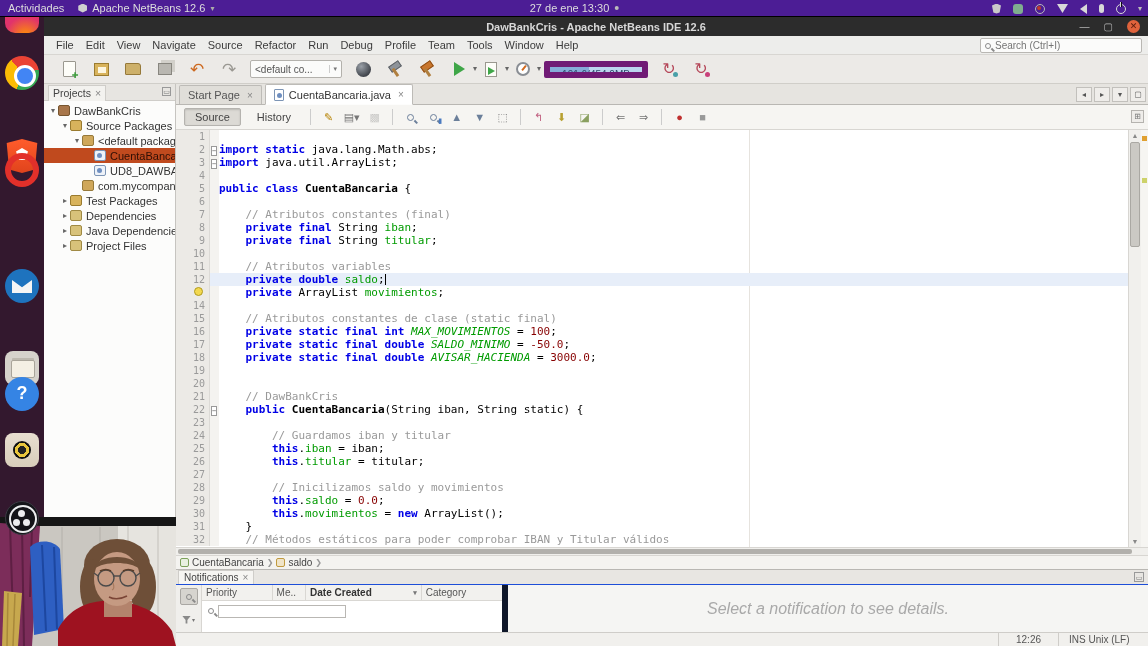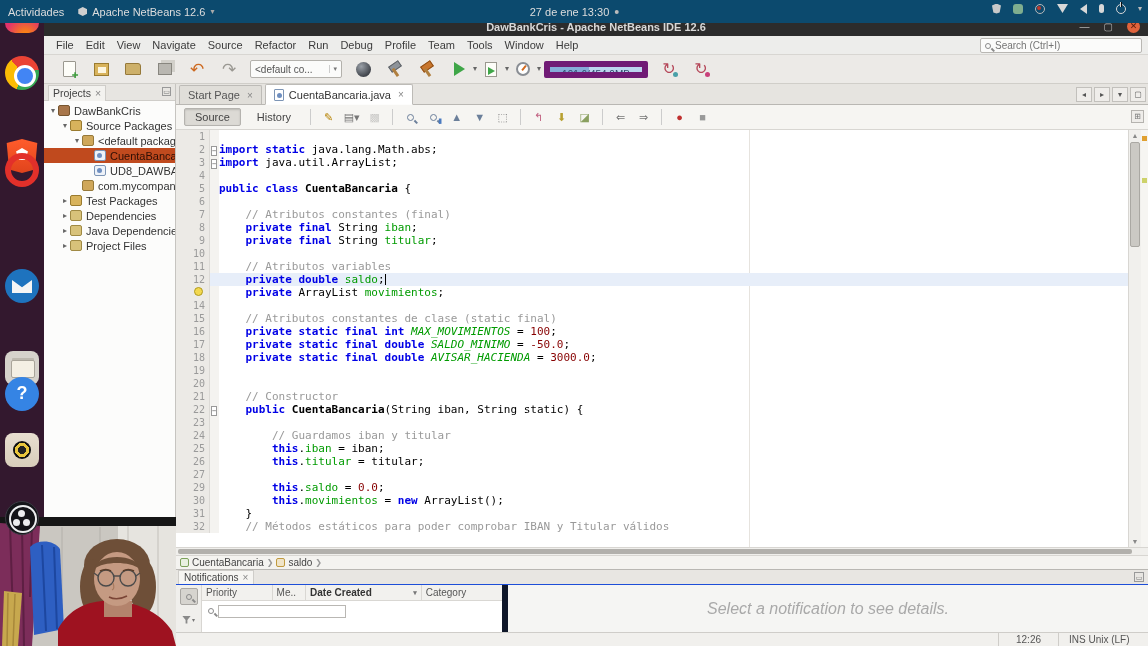--- a/index.html
+++ b/index.html
@@ -5,21 +5,21 @@
   :root{
     --sel-orange:#c04a1e; --kw:#0000e6; --cm:#999999; --fld:#009b00;
     --num:#870000; --curline:#e7eef9; --rungreen:#3fa648; --close:#e0633c;
   }
   *{margin:0;padding:0;box-sizing:border-box;}
   html,body{width:1148px;height:646px;overflow:hidden;background:#000;
     font-family:"Liberation Sans",sans-serif;-webkit-font-smoothing:antialiased;}
   .screen{position:relative;width:1148px;height:646px;background:#000;overflow:hidden;}
 
   
-  .topbar{position:absolute;left:0;top:0;width:1148px;height:23px;background:#0c4a6e;
+  .topbar{position:absolute;left:0;top:0;width:1148px;height:16px;background:#4c1d95;
     color:#ddd;font-size:11px;display:flex;align-items:center;z-index:10;}
   .tb-left{display:flex;align-items:center;gap:14px;padding-left:8px;}
   .tb-appmenu{display:flex;align-items:center;gap:5px;}
   .nb-mini{width:9px;height:9px;background:#cfcfcf;clip-path:polygon(50% 0,100% 25%,100% 75%,50% 100%,0 75%,0 25%);}
   .tb-caret{font-size:8px;color:#aaa;}
   .tb-clock{position:absolute;left:50%;transform:translateX(-50%);display:flex;align-items:center;gap:5px;}
   .tb-dot{width:4px;height:4px;border-radius:50%;background:#bbb;}
   .tb-tray{position:absolute;right:6px;top:0;height:17px;display:flex;align-items:center;gap:12px;}
   .tray-ic{display:inline-block;}
   .tr-shield{width:9px;height:10px;background:#c9c9c9;clip-path:polygon(50% 0,100% 20%,85% 90%,50% 100%,15% 90%,0 20%);}
@@ -544,21 +544,21 @@
                 <span class="codecell"></span>
               </div>
               <div class="line">
                 <span class="ln">20</span>
                 <span class="foldcol"></span>
                 <span class="codecell"></span>
               </div>
               <div class="line">
                 <span class="ln">21</span>
                 <span class="foldcol"></span>
-                <span class="codecell"><span class="tk-cm">    // Constructor</span></span>
+                <span class="codecell"><span class="tk-cm">    // DawBankCris</span></span>
               </div>
               <div class="line">
                 <span class="ln">22</span>
                 <span class="foldcol"><span class="foldmark">−</span></span>
                 <span class="codecell"><span class="tk-kw">    public</span><span class="tk-pl"> </span><span class="tk-cls">CuentaBancaria</span><span class="tk-pl">(String iban, String static) {</span></span>
               </div>
               <div class="line">
                 <span class="ln">23</span>
                 <span class="foldcol"></span>
                 <span class="codecell"></span>
@@ -575,20 +575,25 @@
               </div>
               <div class="line">
                 <span class="ln">26</span>
                 <span class="foldcol"></span>
                 <span class="codecell"><span class="tk-kw">        this</span><span class="tk-pl">.</span><span class="tk-fld">titular</span><span class="tk-pl"> = titular;</span></span>
               </div>
               <div class="line">
                 <span class="ln">27</span>
                 <span class="foldcol"></span>
                 <span class="codecell"></span>
+              </div>
+              <div class="line">
+                <span class="ln">28</span>
+                <span class="foldcol"></span>
+                <span class="codecell"><span class="tk-cm">        // Inicilizamos saldo y movimientos</span></span>
               </div>
               <div class="line">
                 <span class="ln">29</span>
                 <span class="foldcol"></span>
                 <span class="codecell"><span class="tk-kw">        this</span><span class="tk-pl">.</span><span class="tk-fld">saldo</span><span class="tk-pl"> = </span><span class="tk-num">0.0</span><span class="tk-pl">;</span></span>
               </div>
               <div class="line">
                 <span class="ln">30</span>
                 <span class="foldcol"></span>
                 <span class="codecell"><span class="tk-kw">        this</span><span class="tk-pl">.</span><span class="tk-fld">movimientos</span><span class="tk-pl"> = </span><span class="tk-kw">new</span><span class="tk-pl"> ArrayList();</span></span>

